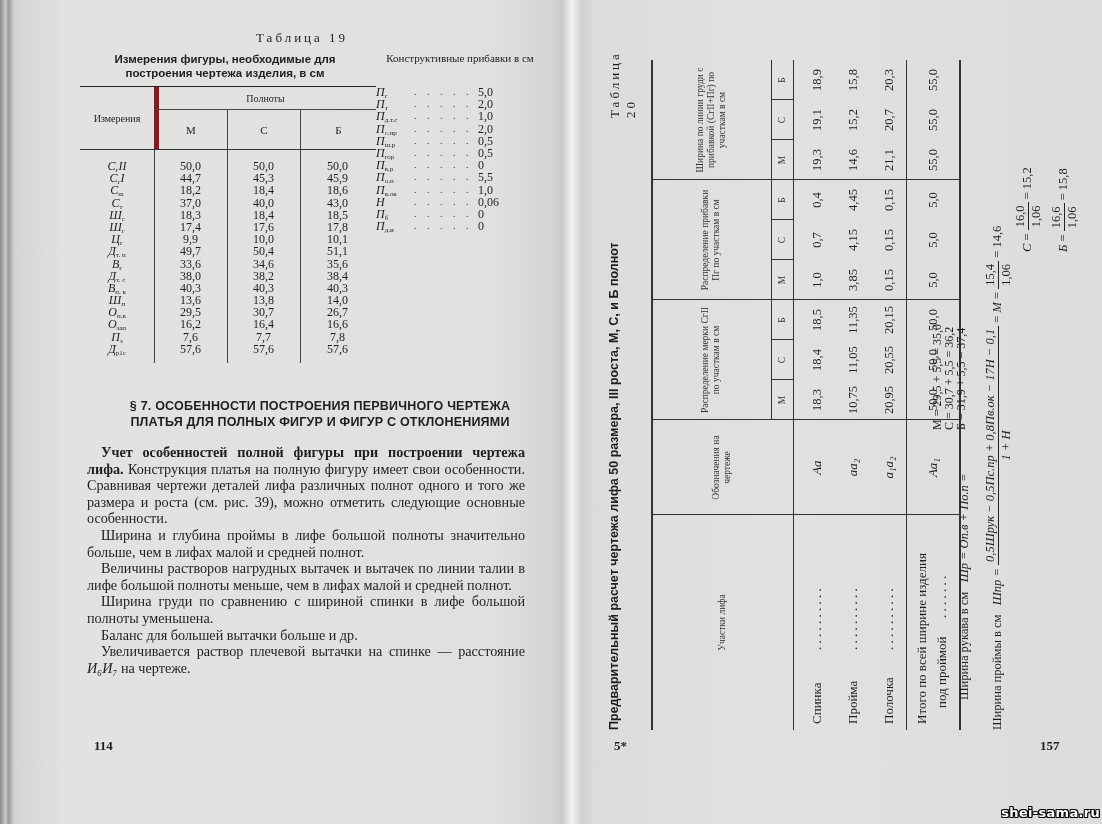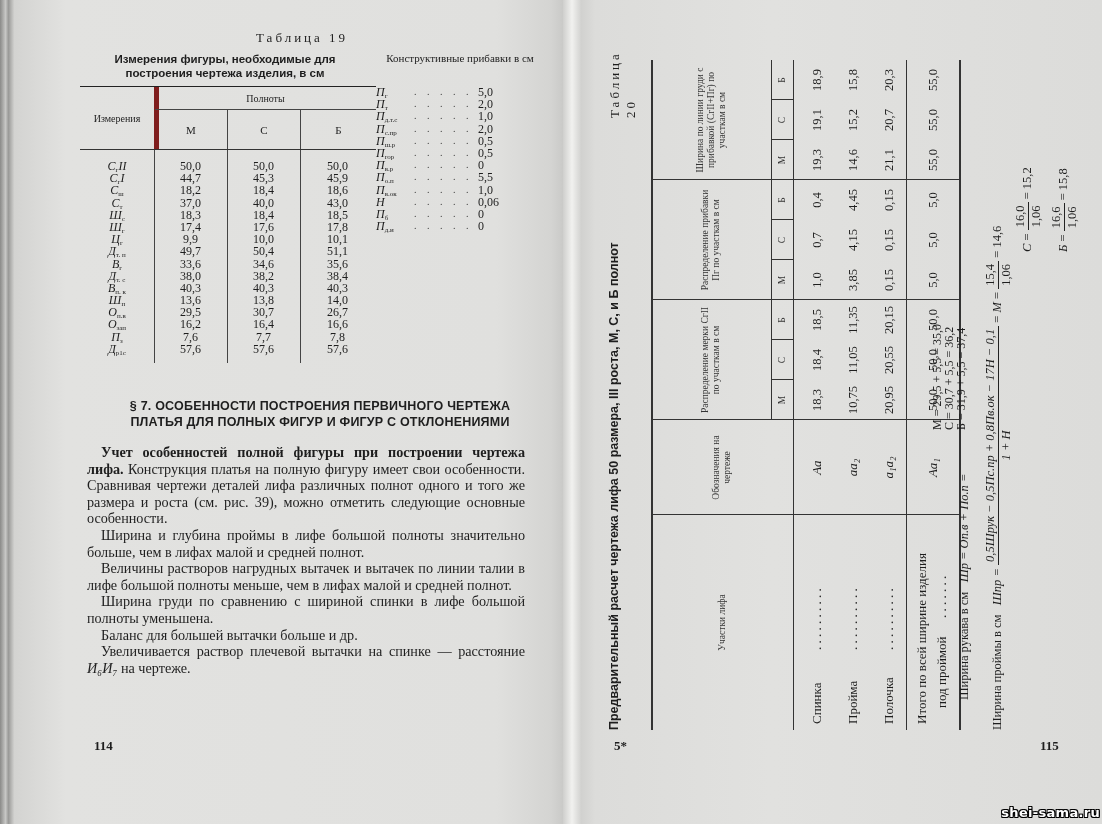--- a/index.html
+++ b/index.html
@@ -390,14 +390,14 @@
     <div class="f-line" style="left:478px; top:56px;">
       <i>С</i> = <span class="frac"><span class="n">16,0</span><span class="d">1,06</span></span> = <span>15,2</span>
     </div>
     <div class="f-line" style="left:478px; top:92px;">
       <i>Б</i> = <span class="frac"><span class="n">16,6</span><span class="d">1,06</span></span> = <span>15,8</span>
     </div>
   </div>
 </div>
 
 <div class="folio-r1">5*</div>
-<div class="folio-r2">115</div>
+<div class="folio-r2">157</div>
 <div class="watermark">shei-sama.ru</div>
 
 </body></html>

